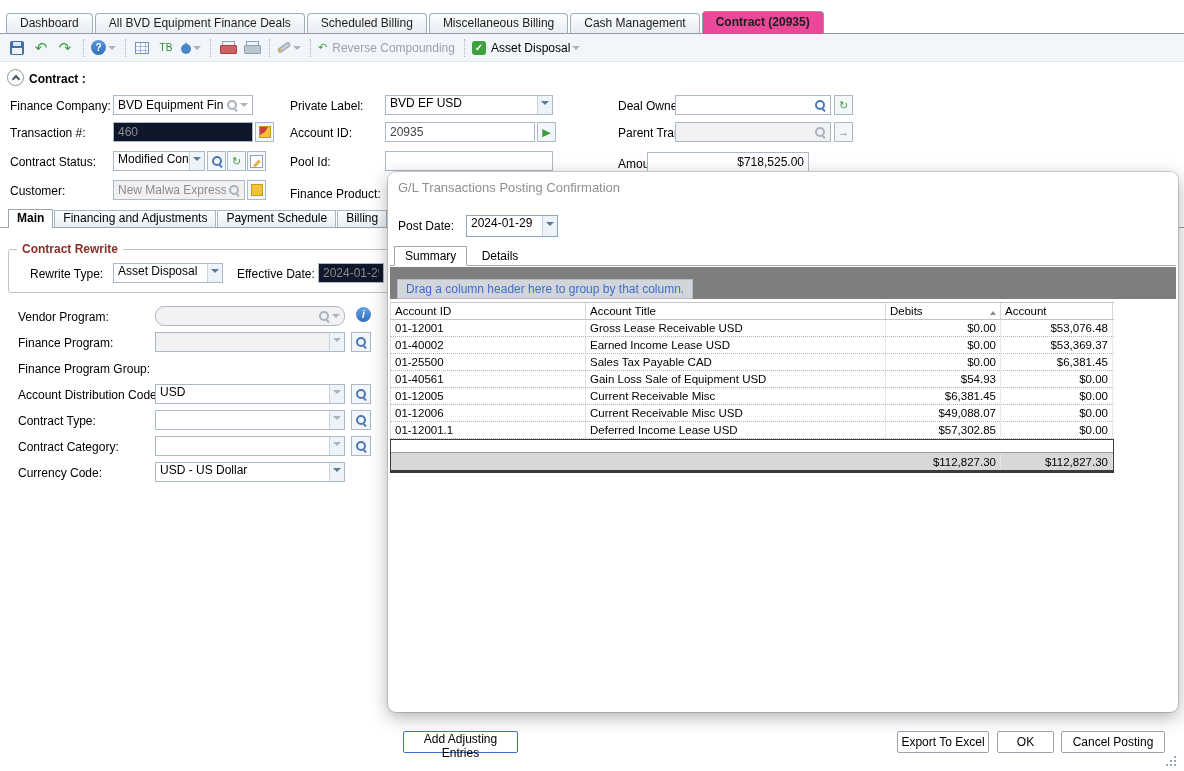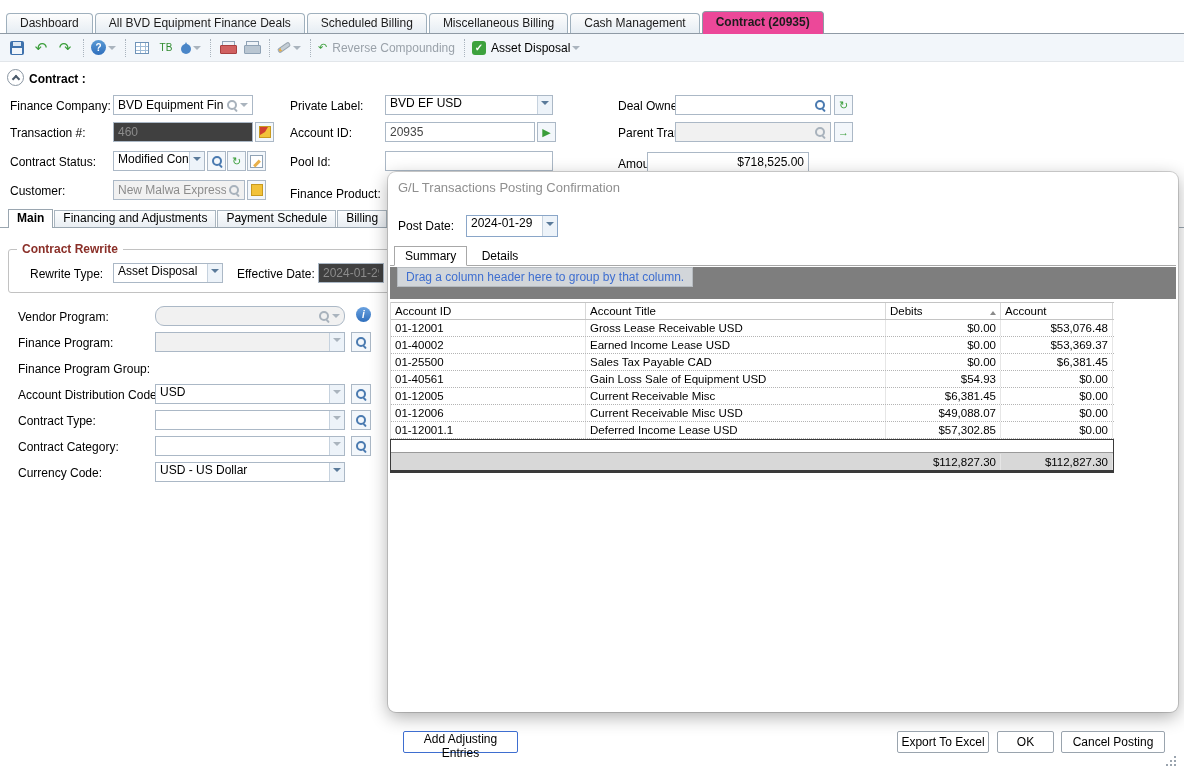--- a/index.html
+++ b/index.html
@@ -56,21 +56,21 @@
   .collapse-btn{position:absolute;left:7px;top:69px;width:17px;height:17px;border:1px solid #8a96a2;border-radius:50%;display:flex;align-items:center;justify-content:center;background:#fff;cursor:pointer}
   .chev{width:6px;height:6px;border-left:2px solid #4a5a6a;border-top:2px solid #4a5a6a;transform:rotate(45deg);margin-top:3px}
   .contract-title{position:absolute;left:29px;top:72px;font-weight:bold}
 
   
   .lbl{position:absolute;white-space:nowrap}
   .fld{position:absolute;height:20px;border:1px solid #abb8c6;background:#fff;display:flex;align-items:center;padding:0 4px;gap:2px;overflow:hidden}
   .fld .txt{white-space:nowrap;overflow:hidden;flex:1 1 auto}
   .fld.gray{background:#f1f1f1;color:#8c8c8c}
   .inp{position:absolute;height:20px;border:1px solid #abb8c6;background:#fff;padding:0 4px;font:12px "Liberation Sans",sans-serif;color:#444}
-  .inp.gray{background:#404040;color:#8c8c8c}
+  .inp.gray{background:#0f172a;color:#8c8c8c}
   .inp.right{text-align:right;color:#000}
   .combo{position:absolute;height:20px;border:1px solid #abb8c6;background:#fff;display:flex;padding-left:4px;cursor:pointer;overflow:hidden}
   .combo.gray{background:#f1f1f1;color:#8c8c8c}
   .combo .txt{white-space:nowrap;overflow:hidden;flex:1 1 auto}
   .combo-caret{margin-left:auto;width:15px;align-self:stretch;display:flex;align-items:center;justify-content:center;background:#edf3f9;border-left:1px solid #c6d2de;flex:none}
   .combo-caret .car{margin-top:0}
   .sq-btn{position:absolute;width:19px;height:20px;border:1px solid #abb8c6;background:#f3f7fb;display:flex;align-items:center;justify-content:center;cursor:pointer}
   .pill{border-radius:9px}
 
   
@@ -82,21 +82,21 @@
   .gbox{position:absolute;left:8px;top:249px;width:1166px;height:44px;border:1px solid #c2c2c2;border-radius:3px}
   .gbox-title{position:absolute;left:17px;top:242px;background:#fff;padding:0 5px;color:#8a2f28;font-weight:bold}
 
   
   .dialog{position:absolute;left:388px;top:172px;width:790px;height:540px;background:#fff;border-radius:8px;box-shadow:0 5px 18px rgba(0,0,0,.32),0 0 0 1px #d8d8d8;z-index:10}
   .dlg-title{position:absolute;left:10px;top:8px;font-size:13px;color:#8f8f8f}
   .dlg-tabs{position:absolute;left:6px;top:74px;height:20px;z-index:2}
   .dlg-tab{display:inline-block;height:20px;line-height:18px;padding:0 10px;border:1px solid transparent;cursor:pointer}
   .dlg-tab.active{border-color:#a8a8a8;border-bottom-color:#fff;background:#fff}
   .dlg-tabline{position:absolute;left:2px;top:93px;width:786px;border-bottom:1px solid #a8a8a8}
-  .groupby{position:absolute;left:2px;top:95px;width:786px;height:32px;background:#7e7e7e;display:flex;align-items:flex-start;padding-left:7px}
+  .groupby{position:absolute;left:2px;top:95px;width:786px;height:32px;background:#7e7e7e;display:flex;align-items:flex-end;padding-left:7px}
   .groupby-chip{background:#d2d6da;border:1px solid #b6bbc0;color:#3e6ed0;padding:2px 8px;white-space:nowrap}
   .grid{position:absolute;left:2px;top:130px;width:724px;border-left:1px solid #d8d8d8}
   .g-head{display:flex;height:18px;border-top:1px solid #c4c4c4;border-bottom:1px solid #c4c4c4;background:#fff}
   .g-hcell{display:flex;align-items:center;padding:0 4px;font-size:11.5px;border-right:1px solid #d8d8d8;overflow:hidden;white-space:nowrap;cursor:pointer}
   .g-row{display:flex;height:17px;border-bottom:1px dotted #b4b4b4;cursor:default}
   .g-cell{padding:0 4px;font-size:11.5px;line-height:16px;border-right:1px solid #e6e6e6;overflow:hidden;white-space:nowrap}
   .num{text-align:right}
   .c1{width:195px}.c2{width:300px}.c3{width:115px}.c4{width:112px}
   .g-foot{border:1px solid #3a3a3a;border-bottom-width:3px;margin-left:-1px}
   .g-gap{height:12px;background:#fff}

